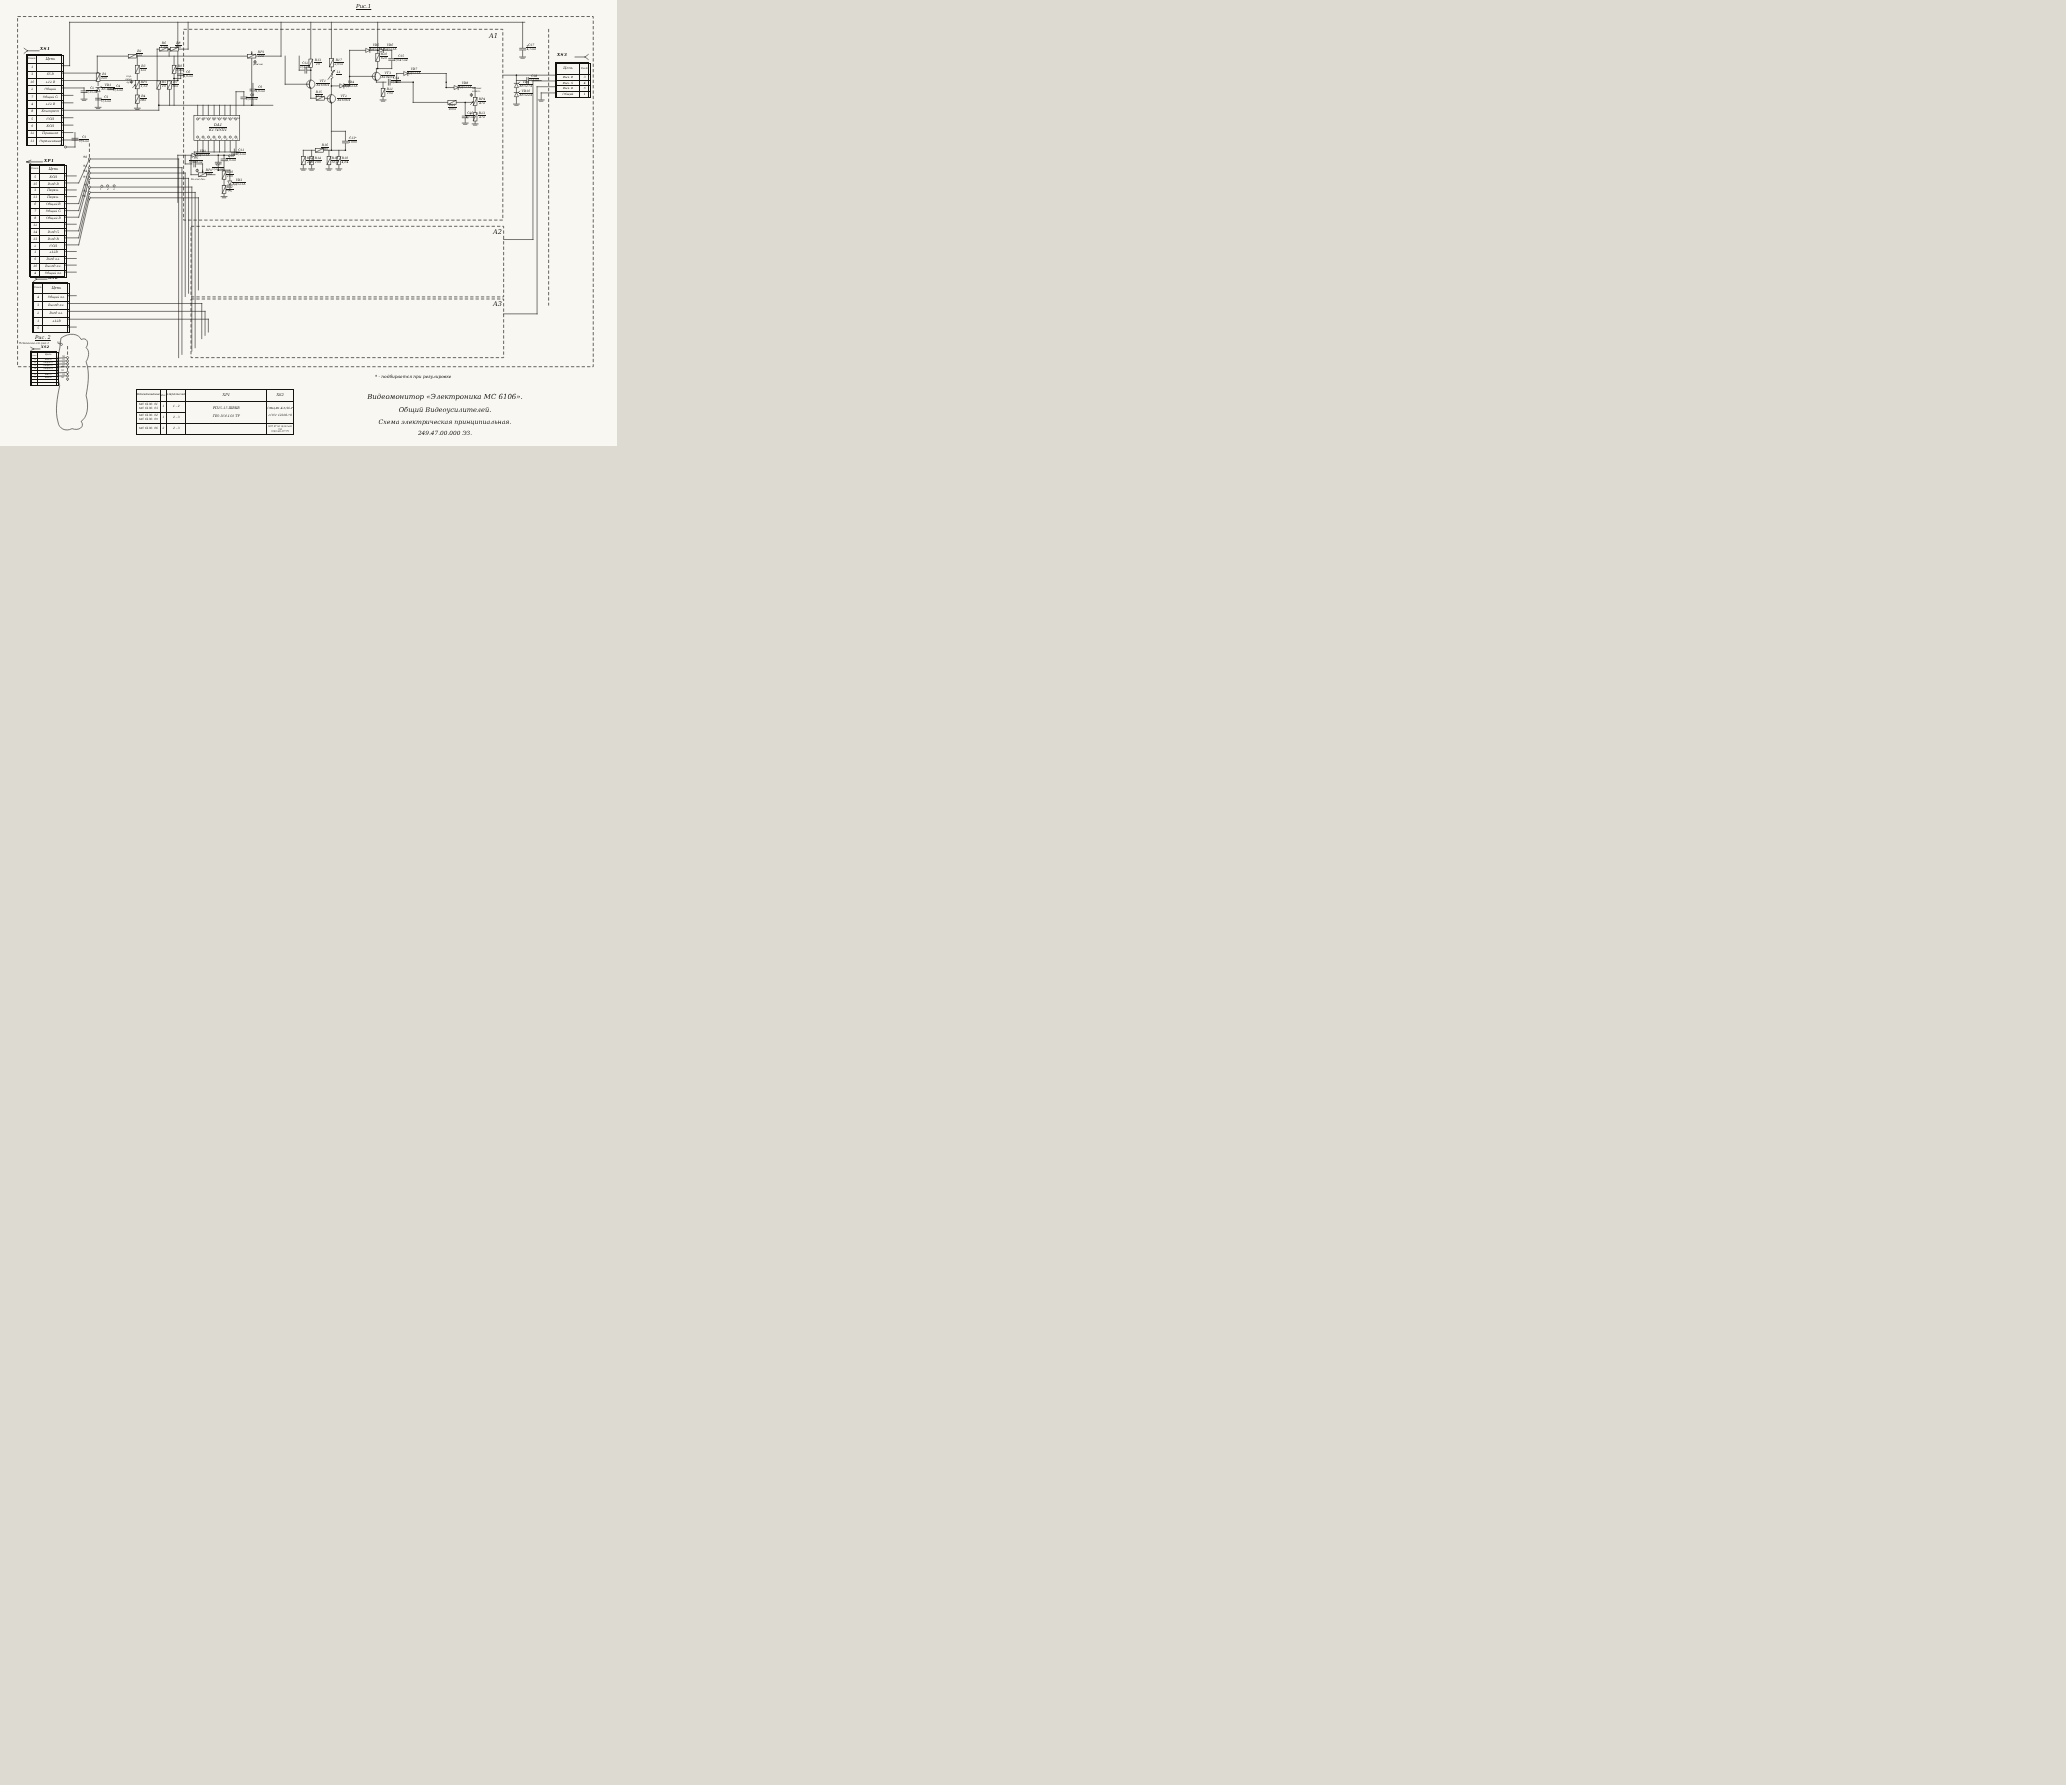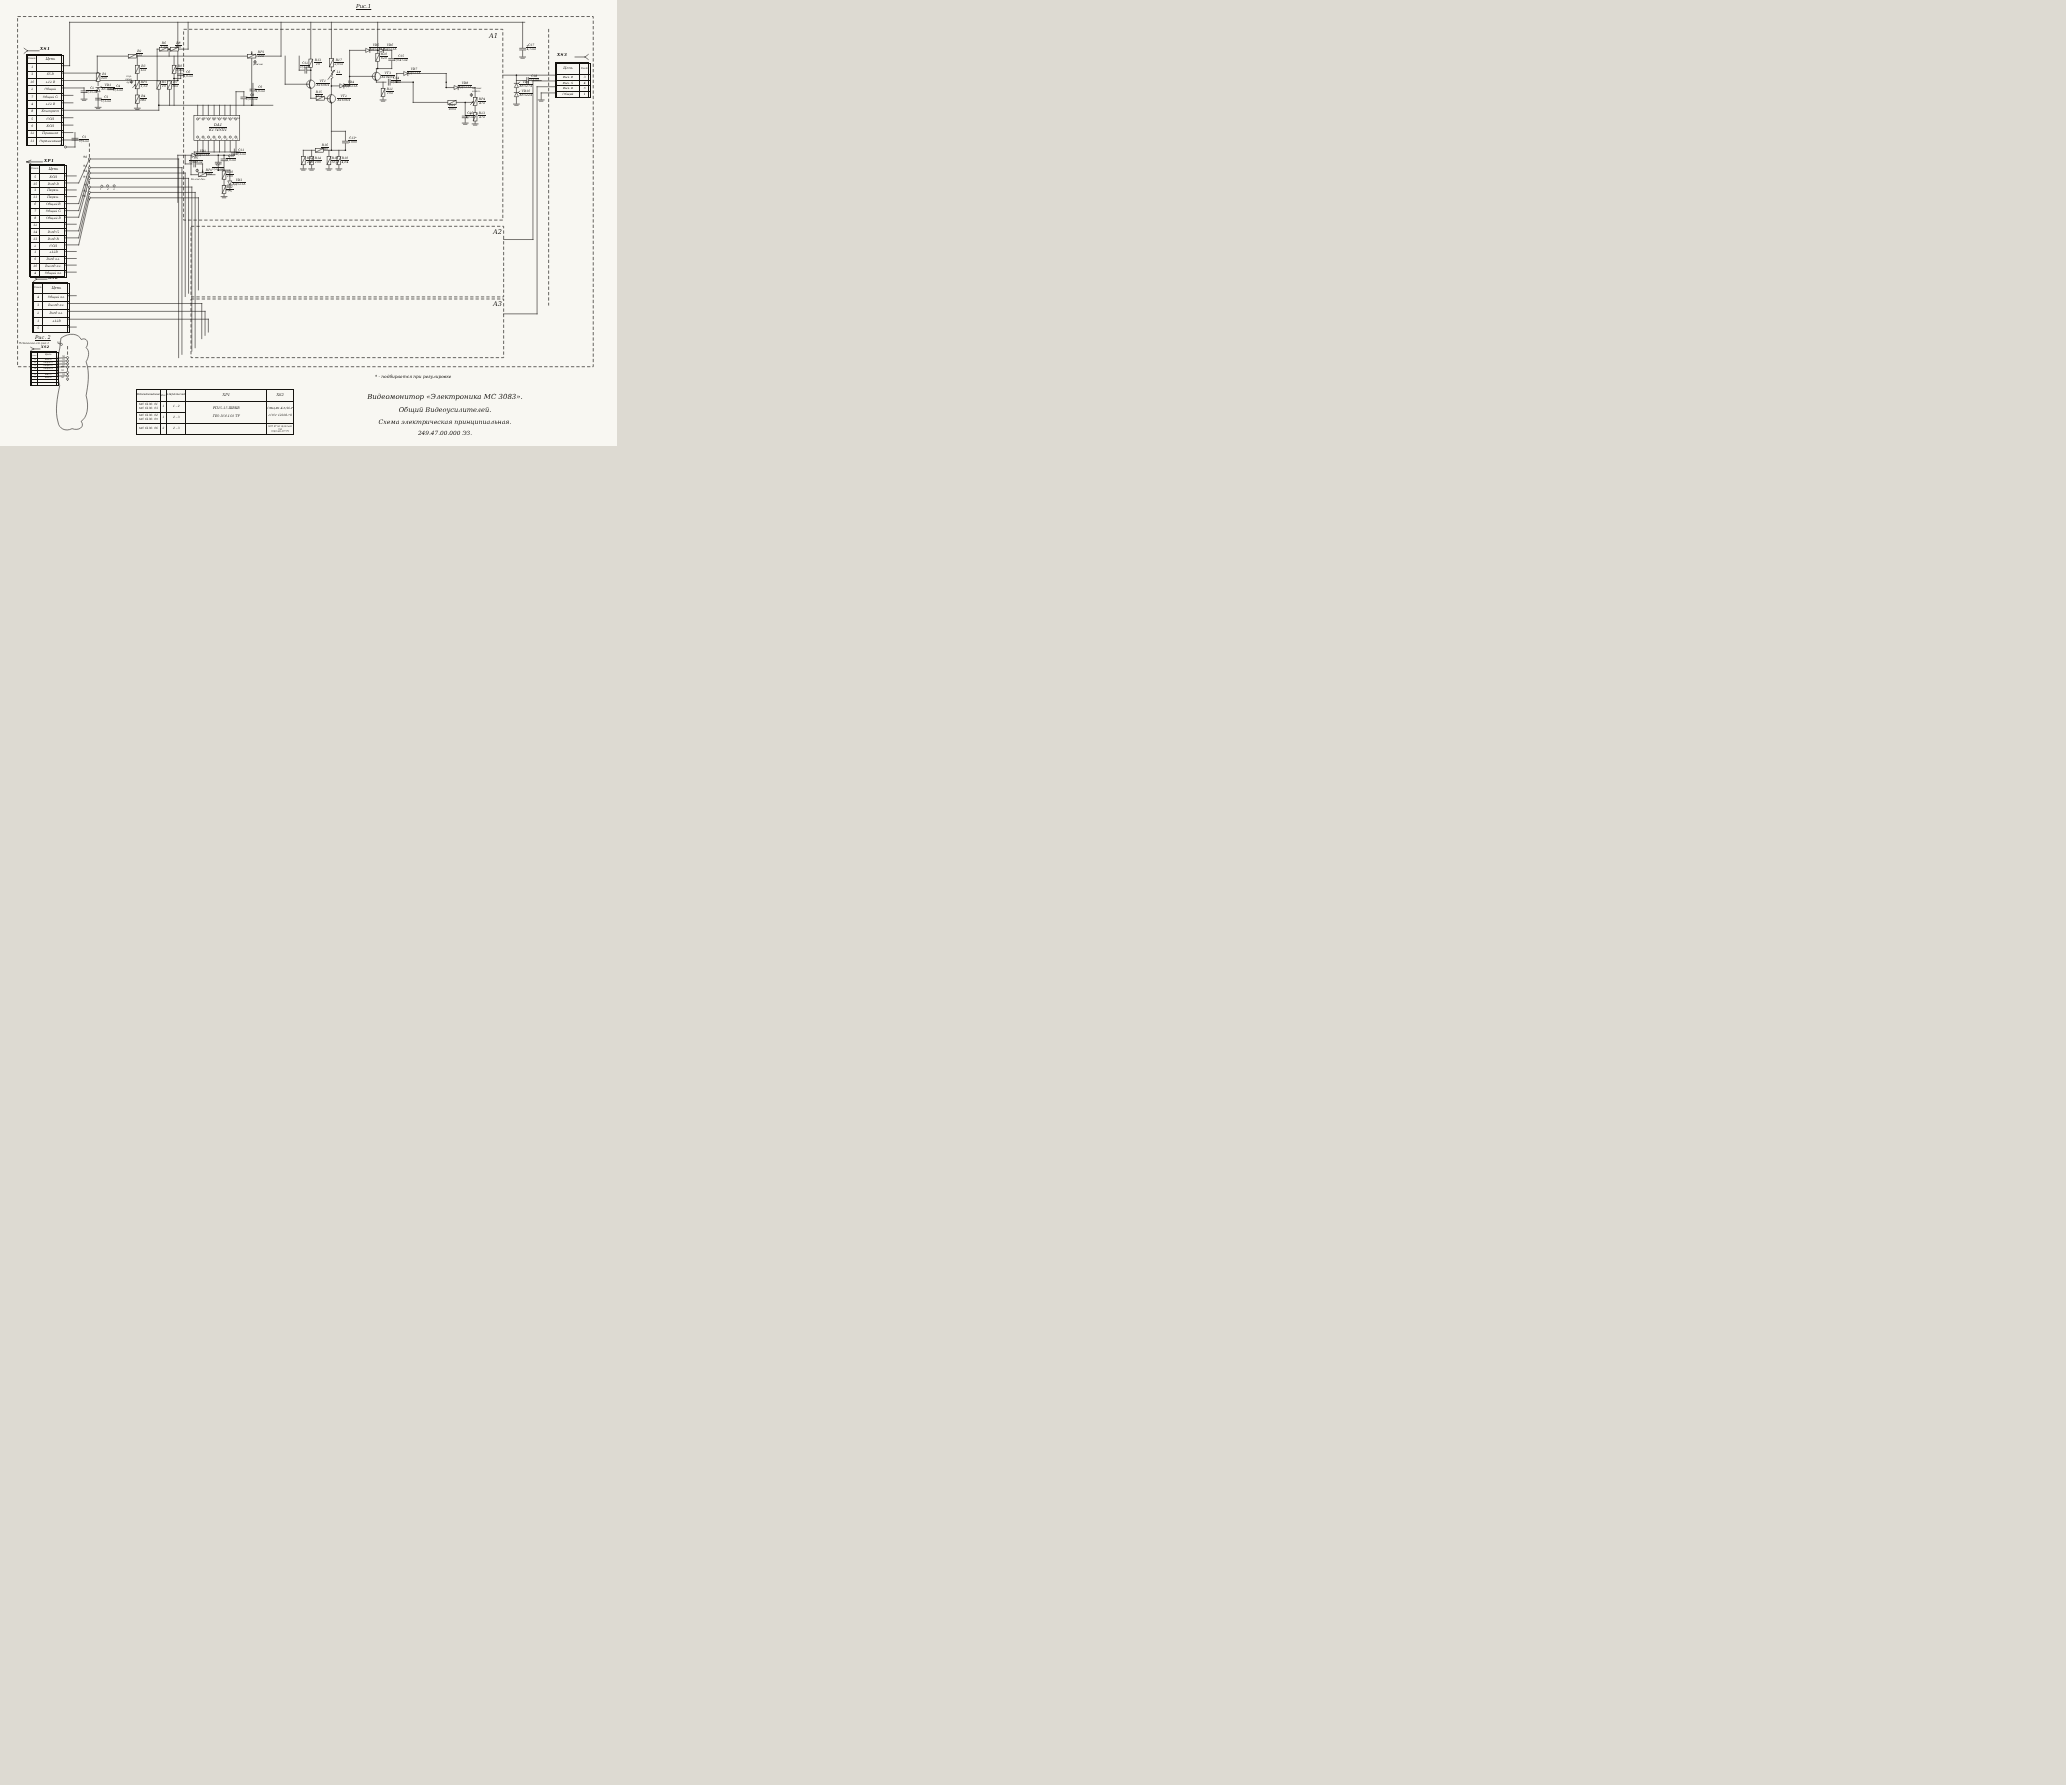--- a/index.html
+++ b/index.html
@@ -651,21 +651,21 @@
   <div class="ctitle" style="left:44px;top:158px;">ХР1</div>
   <div class="ctitle" style="left:48px;top:275px;">XS2</div>
   <div class="ctitle" style="left:41px;top:345px;font-size:3.3px;">XS2</div>
   <div class="ctitle" style="left:557px;top:52px;">XS3</div>
 
   <div class="cap" style="left:35px;top:334px;font-size:5px;"><u class="hand">Рис. 2</u></div>
   <div class="cap" style="left:19px;top:341px;font-size:2.7px;">Остальное-см. рис.1</div>
 
   <div class="cap" style="left:375px;top:374px;font-size:4.3px;">* - подбирается при регулировке</div>
 
-  <div class="tline" style="top:393px;font-size:7px;">Видеомонитор «Электроника МС 3083».</div>
+  <div class="tline" style="top:393px;font-size:7px;">Видеомонитор «Электроника МС 6106».</div>
   <div class="tline" style="top:406px;font-size:6.6px;">Общий    Видеоусилителей.</div>
   <div class="tline" style="top:418px;font-size:6.2px;">Схема электрическая    принципиальная.</div>
   <div class="tline" style="top:430px;font-size:5.8px;">249.47.00.000 ЭЗ.</div>
 
   <table id="jtable">
     <colgroup>
         <col style="width:23px">
         <col style="width:6.2px">
         <col style="width:19px">
         <col style="width:83px">

